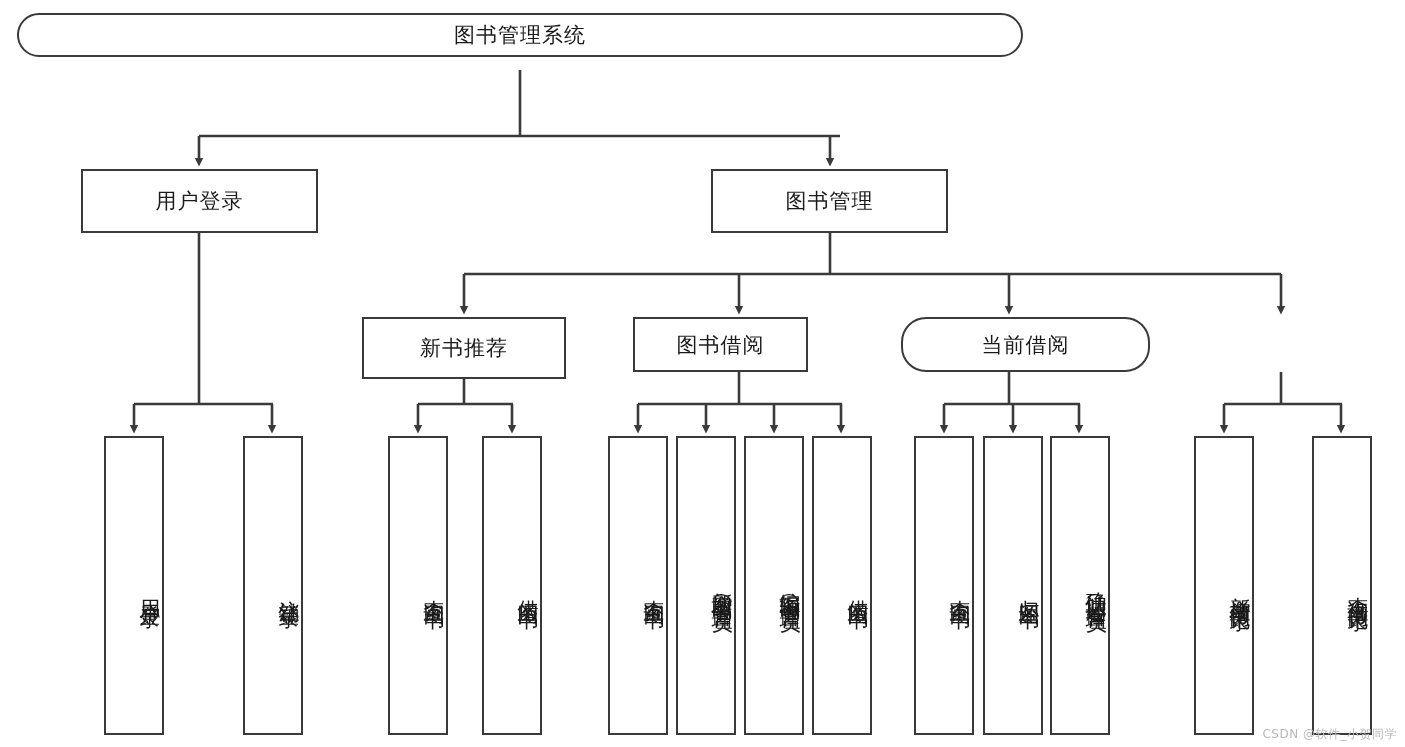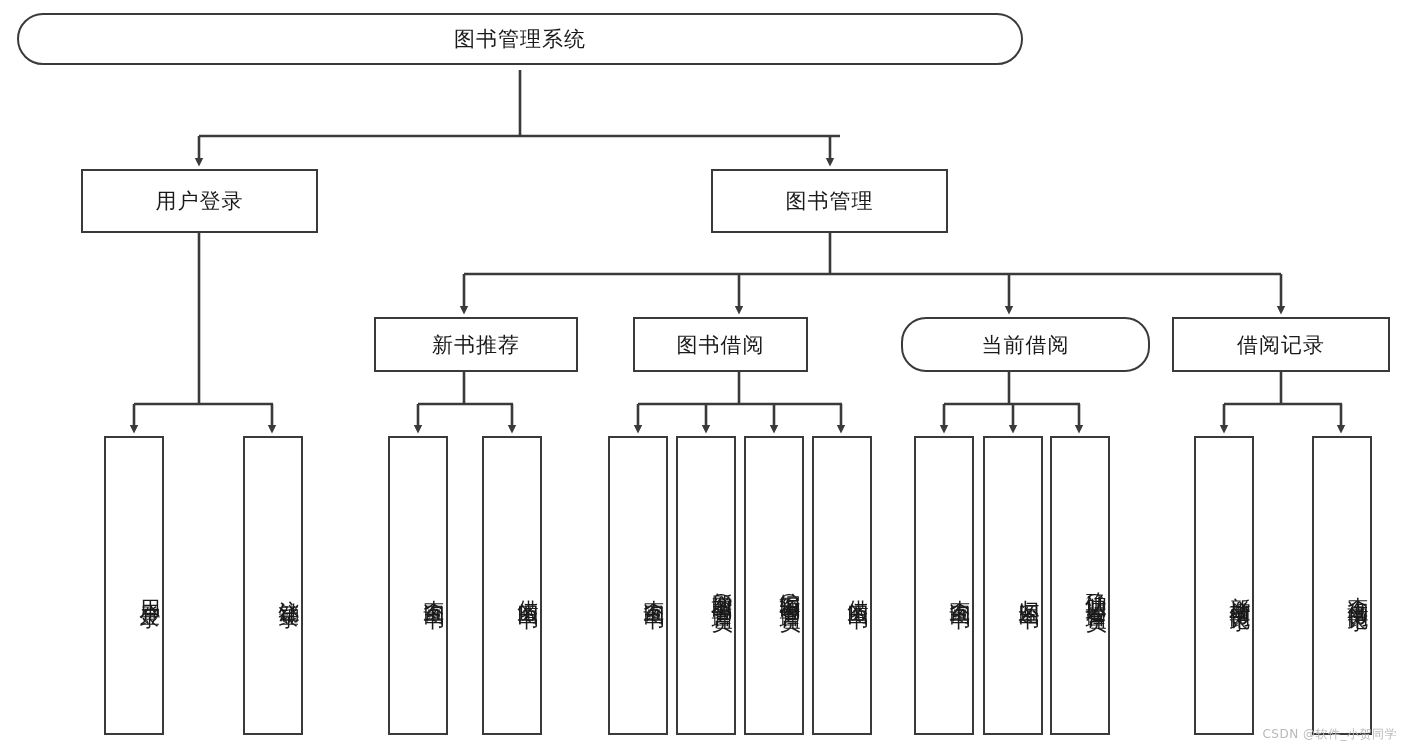--- a/index.html
+++ b/index.html
@@ -113,42 +113,39 @@
       <path d="M1013,404 L1013,429" marker-end="url(#arrow)"></path>
       <path d="M1079,404 L1079,429" marker-end="url(#arrow)"></path>
 
       <path d="M1281,372 L1281,404"></path>
       <path d="M1224,404 L1342,404"></path>
       <path d="M1224,404 L1224,429" marker-end="url(#arrow)"></path>
       <path d="M1341,404 L1341,429" marker-end="url(#arrow)"></path>
     </g>
   </svg>
 
-  <div class="node horiz" style="left:17px; top:13px; width:1006px; height:52px;border-radius:28px;">
+  <div class="node horiz" style="left:17px; top:13px; width:1006px; height:44px;border-radius:28px;">
     <span>图书管理系统</span>
   </div>
 
   <div class="node horiz" style="left:81px; top:169px; width:237px; height:64px;">
     <span>用户登录</span>
   </div>
   <div class="node horiz" style="left:711px; top:169px; width:237px; height:64px;">
     <span>图书管理</span>
   </div>
 
-  <div class="node horiz" style="left:374px; top:317px; width:204px; height:55px;">
+  <div class="node horiz" style="left:362px; top:317px; width:204px; height:62px;">
     <span>新书推荐</span>
   </div>
   <div class="node horiz" style="left:633px; top:317px; width:175px; height:55px;">
     <span>图书借阅</span>
   </div>
   <div class="node horiz" style="left:901px; top:317px; width:249px; height:55px;border-radius:25px;">
     <span>当前借阅</span>
-  </div>
-  <div class="node horiz" style="left:1172px; top:317px; width:218px; height:55px;">
-    <span>借阅记录</span>
   </div>
 
   <div class="node vert" style="left:104px; top:436px; width:60px; height:299px;">
     <span class="vlabel">用户登录</span>
   </div>
   <div class="node vert" style="left:243px; top:436px; width:60px; height:299px;">
     <span class="vlabel">注销登录</span>
   </div>
 
   <div class="node vert" style="left:388px; top:436px; width:60px; height:299px;">

